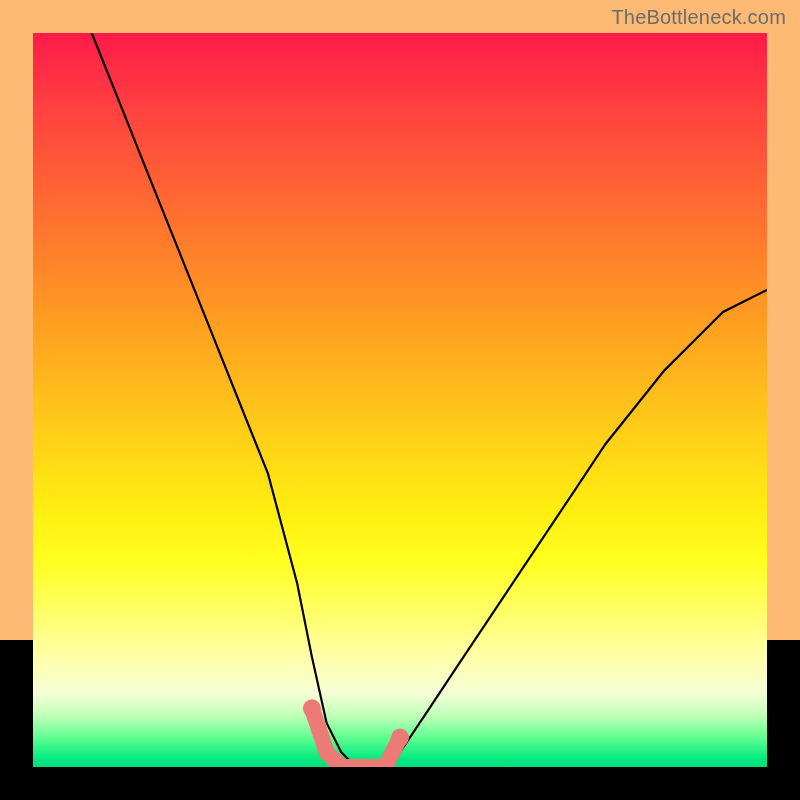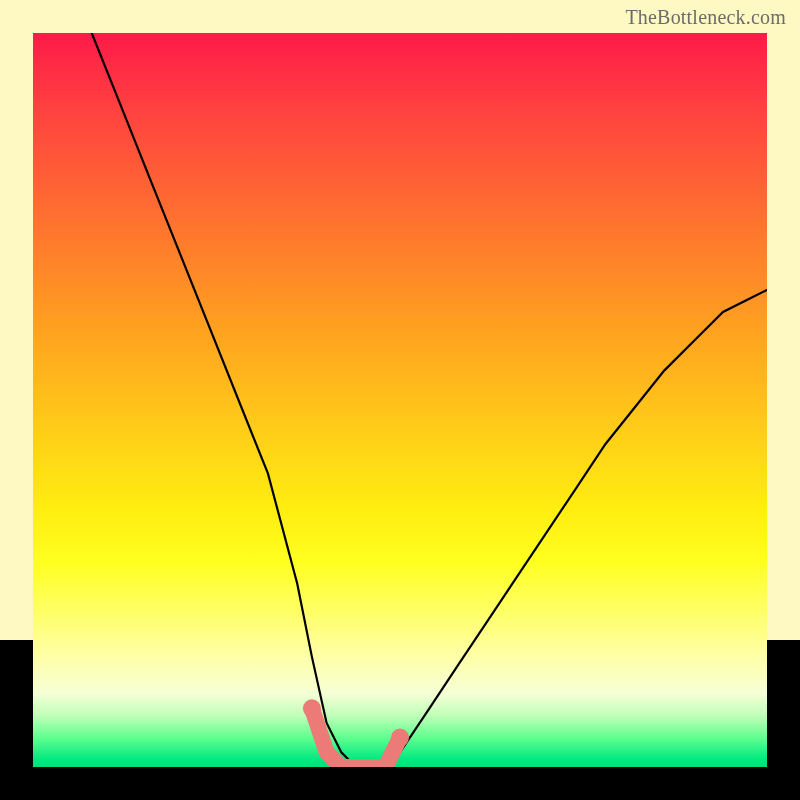--- a/index.html
+++ b/index.html
@@ -9,22 +9,21 @@
     height: 800px;
     overflow: hidden;
     background: #000;
     font-family: Arial, Helvetica, sans-serif;
   }
   .frame {
     position: absolute;
     top: 0; left: 0;
     width: 800px;
     height: 640px;
-    background: #fef9c3;
-    font-family: Liberation Serif, serif;
+    background: #fdba74;
   }
   .plot {
     position: absolute;
     top: 33px;
     left: 33px;
     width: 734px;
     height: 734px;
     background: linear-gradient(to bottom,
       #ff1a49 0%,
       #ff4040 10%,

